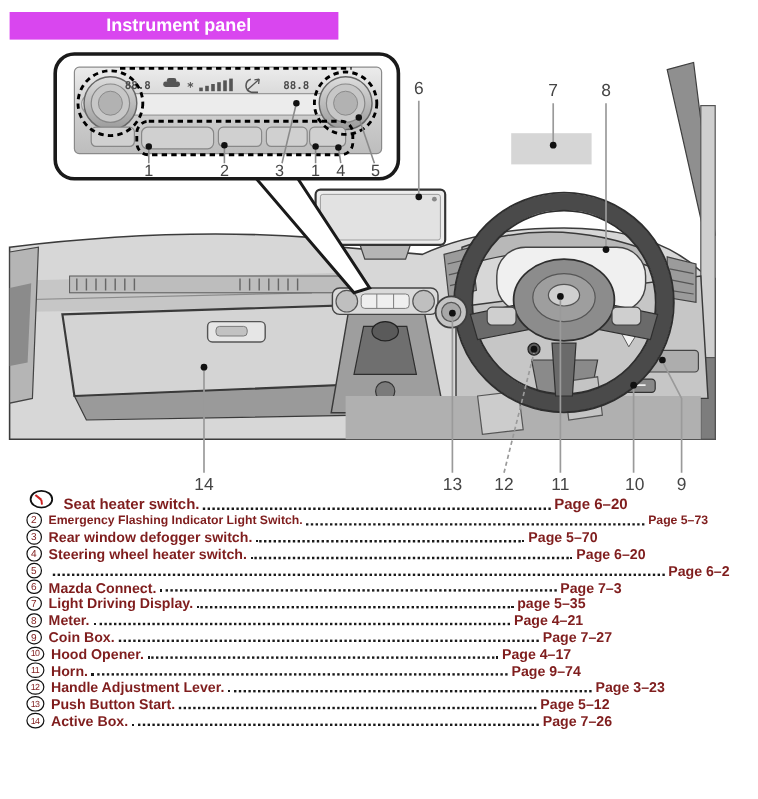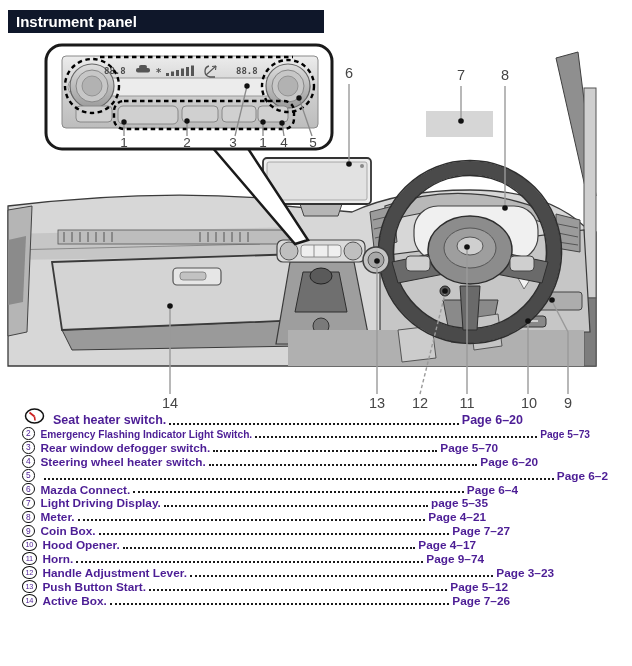--- a/index.html
+++ b/index.html
@@ -1,25 +1,25 @@
 <!DOCTYPE html>
 <html><head>
 <meta charset="utf-8">
 <style>
   html,body{margin:0;padding:0;background:#fff;}
   #page{position:relative;width:632px;height:666px;background:#fff;
         font-family:"Liberation Sans",sans-serif;overflow:hidden;}
   
-  #hdr{position:absolute;left:8px;top:10px;width:316px;height:23px;background:#0f172a;}
+  #hdr{position:absolute;left:8px;top:10px;width:274px;height:23px;background:#d946ef;text-align:center;}
   #hdr span{display:block;color:#fff;font-weight:bold;font-size:15px;line-height:23px;padding-left:8px;}
   
   #diag{position:absolute;left:0;top:40px;width:632px;height:372px;}
   
   #legend{position:absolute;left:22px;top:411px;width:600px;}
-  .row{display:flex;align-items:flex-end;height:13.9px;font-size:11.8px;font-weight:700;color:#4c1d95;}
+  .row{display:flex;align-items:flex-end;height:13.9px;font-size:11.8px;font-weight:700;color:#7f1d1d;}
   .row.first{height:16px;font-size:12.5px;}
   .row.small{height:13.4px;font-size:10.2px;}
   .circ{flex:0 0 auto;box-sizing:border-box;width:12.5px;height:12.5px;border:1.2px solid #111;
         border-radius:50%;display:inline-flex;align-items:center;justify-content:center;
         font-size:8.4px;font-weight:400;margin:0 6px 0.5px 0;line-height:1;}
   .circ.wide{width:14.5px;font-size:7.4px;letter-spacing:-0.4px;}
   .lbl{white-space:nowrap;line-height:1.05;}
   .dots{flex:1 1 auto;border-bottom:2px dotted #1a1a1a;margin:0 3px 2.5px 3px;min-width:8px;}
   .pg{white-space:nowrap;line-height:1.05;}
   .clockwrap{flex:0 0 auto;margin:0 8px 0 2px;}
@@ -328,21 +328,21 @@
     <div class="row" style="width:586px">
       <span class="circ">5</span>
       <span class="dots"></span>
       <span class="pg">Page 6–2</span>
     </div>
 
     <div class="row" style="width:496px">
       <span class="circ">6</span>
       <span class="lbl">Mazda Connect.</span>
       <span class="dots"></span>
-      <span class="pg">Page 6–4</span>
+      <span class="pg">Page 7–3</span>
     </div>
 
     <div class="row" style="width:466px">
       <span class="circ">7</span>
       <span class="lbl">Light Driving Display.</span>
       <span class="dots"></span>
       <span class="pg">page 5–35</span>
     </div>
 
     <div class="row" style="width:464px">

